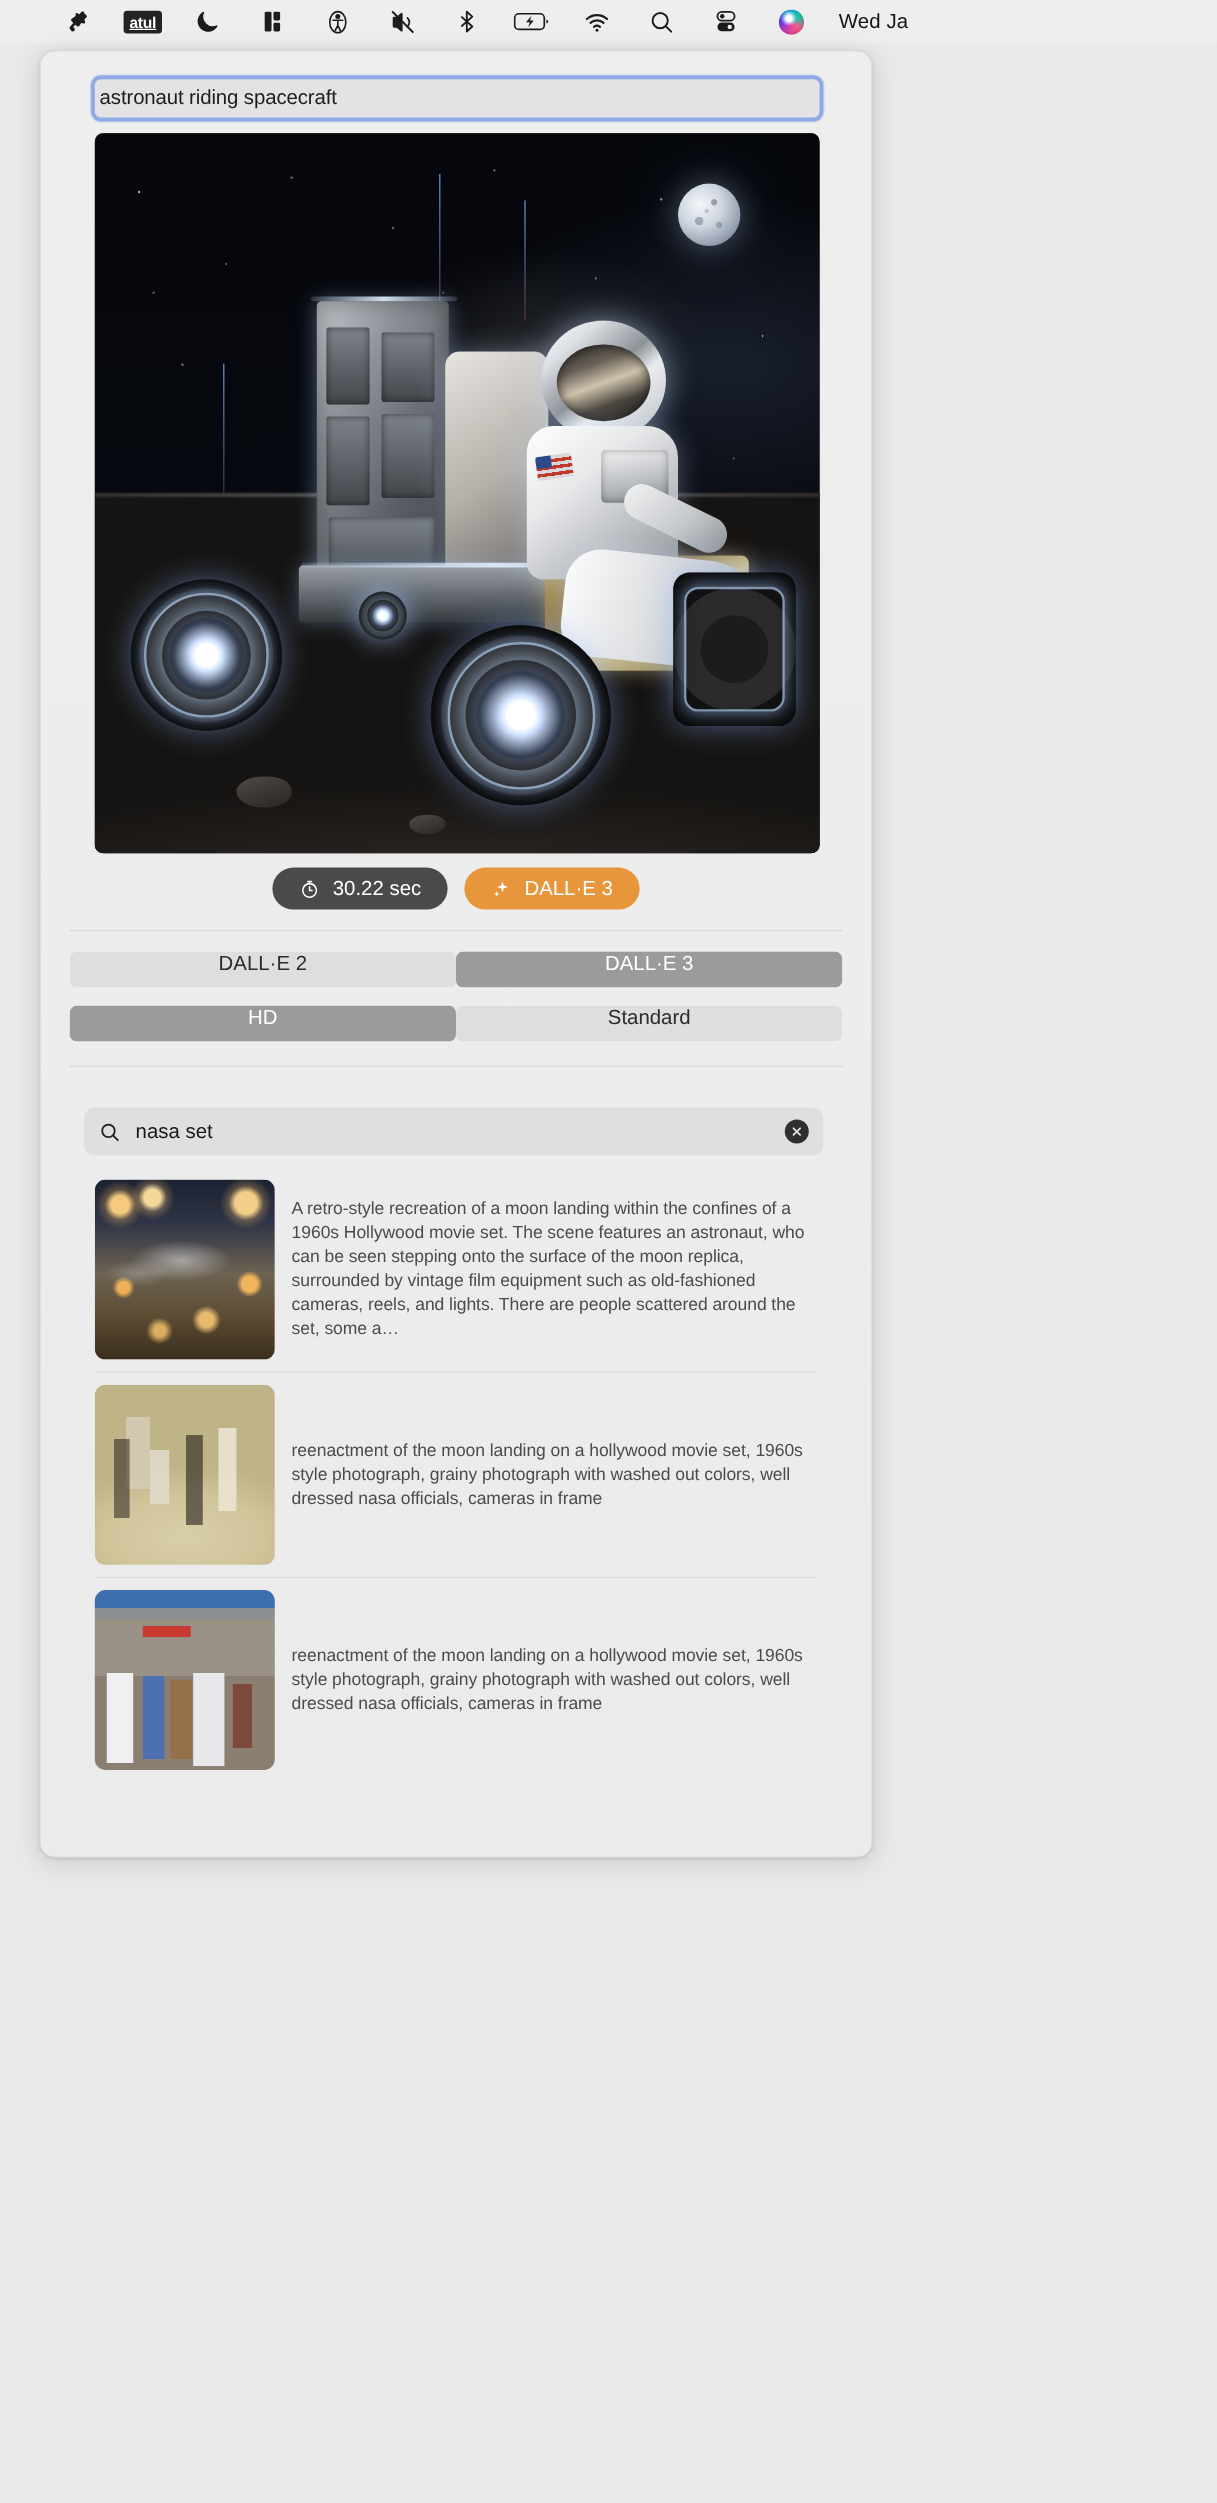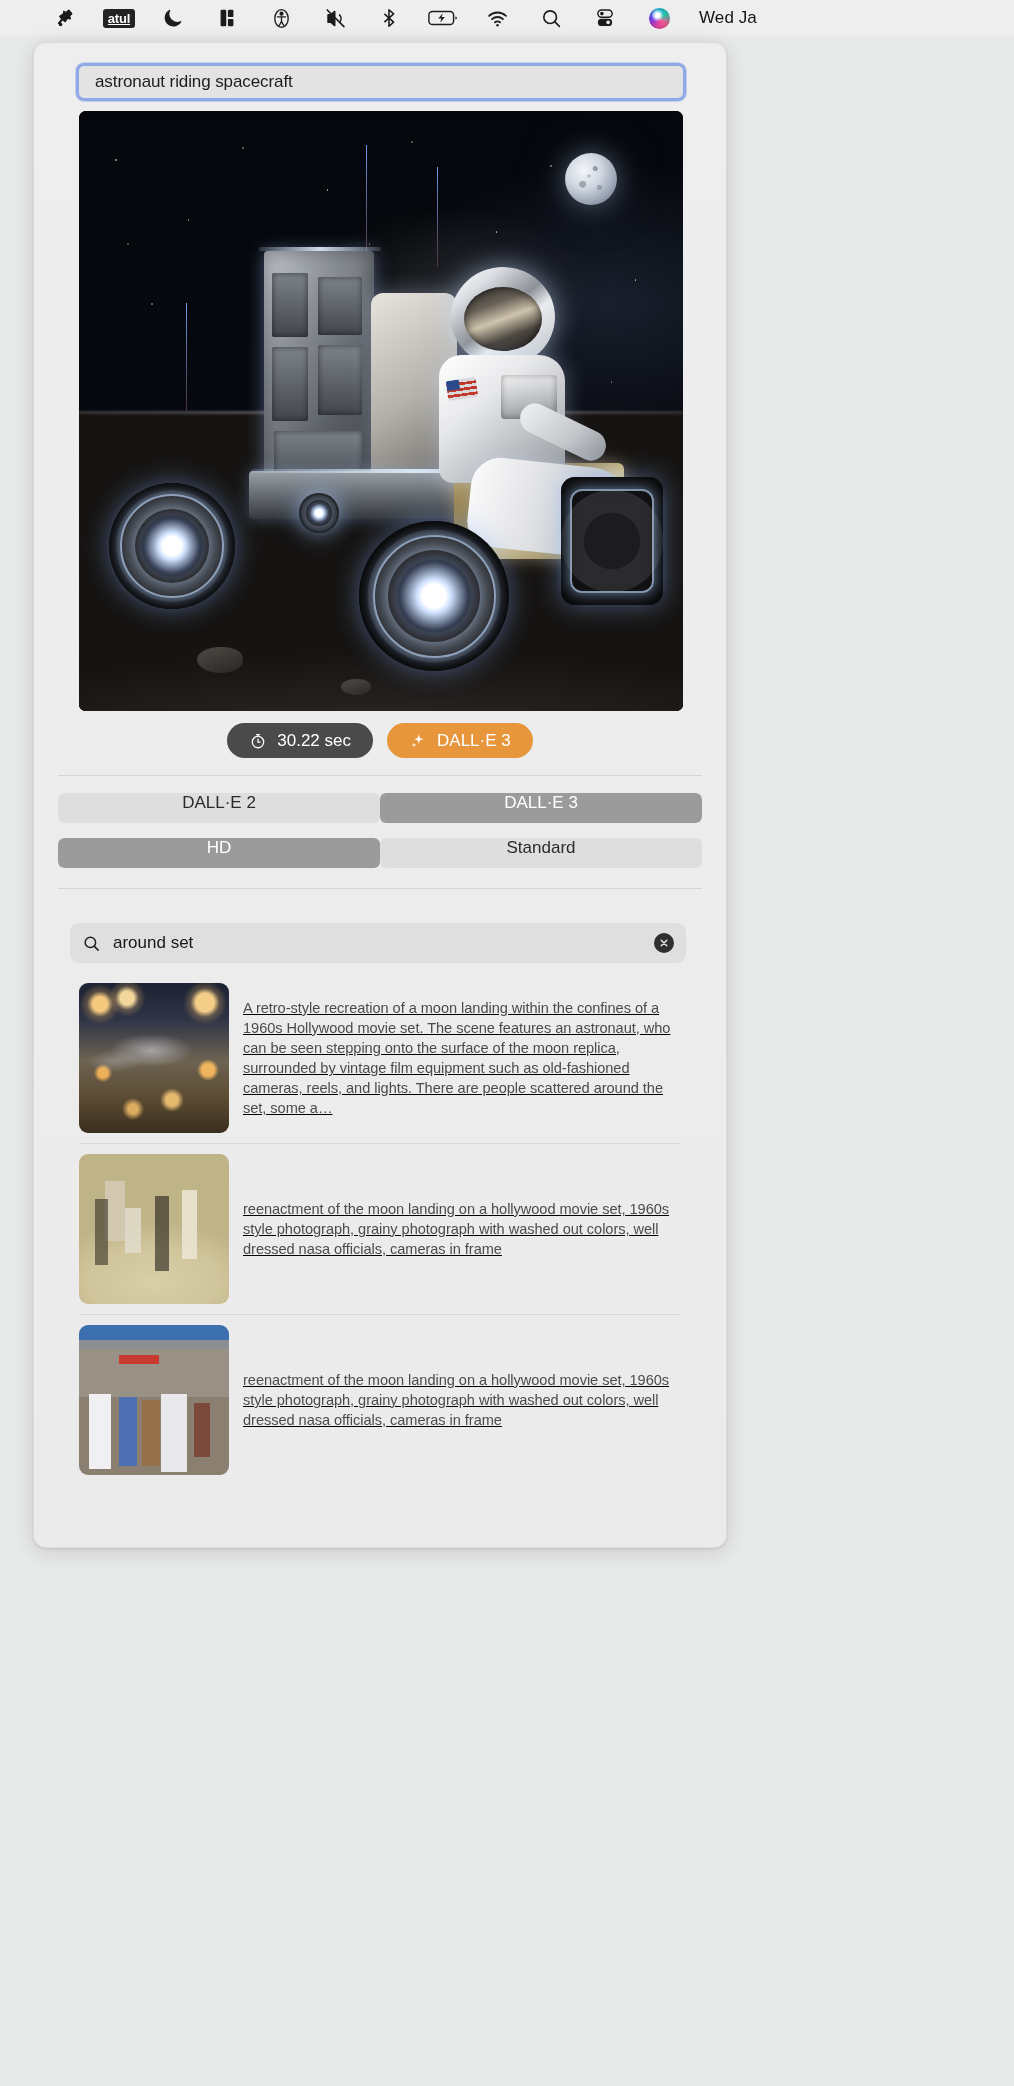--- a/index.html
+++ b/index.html
@@ -75,21 +75,21 @@
     position: absolute; left: 42px; top: 20px;
     width: 610px; height: 38px;
   }
   .prompt-field {
     width: 100%; height: 100%;
     background: #e3e3e3;
     border-radius: 8px;
     border: 3px solid #8fa8e6;
     box-shadow: 0 0 0 1px rgba(120,150,225,.35);
     display: flex; align-items: center;
-    padding: 0 16px;
+    padding: 0 4px;
     font-size: 17px;
     color: #1d1d1f;
     letter-spacing: -0.1px;
   }
 
   
   .gen-image {
     position: absolute; left: 45px; top: 68px;
     width: 604px; height: 600px;
     border-radius: 7px;
@@ -298,21 +298,21 @@
   .searchbar .q { flex:1; font-size:17px; color:#171717; }
   .clear-btn {
     width:20px; height:20px; border-radius:50%;
     background:#2f2f2f;
     display:flex; align-items:center; justify-content:center;
     color:#dfdfdf;
     flex:0 0 auto;
   }
 
   
-  .results { position:absolute; left:0; right:0; top:930px;text-decoration:underline; }
+  .results { position:absolute; left:0; right:0; top:930px; }
   .result {
     display:flex; align-items:center;
     padding: 0 44px 0 45px;
     gap: 14px;
     min-height: 170px;
   }
   .thumb {
     width:150px; height:150px;
     border-radius:9px;
     flex:0 0 auto;
@@ -595,21 +595,21 @@
     </div>
   </div>
 
   <div class="divider" style="left:24px; right:24px; top:845px;"></div>
 
   <div class="searchbar">
     <svg width="19" height="19" viewBox="0 0 24 24" fill="none" stroke="#1f1f1f" stroke-width="1.9" stroke-linecap="round" aria-hidden="true">
       <circle cx="10.6" cy="10.6" r="6.6"></circle>
       <path d="M15.6 15.6l4.8 4.8"></path>
     </svg>
-    <span class="q">around set</span>
+    <span class="q">nasa set</span>
     <span class="clear-btn">
       <svg width="12" height="12" viewBox="0 0 24 24" fill="none" stroke="#dfdfdf" stroke-width="3.1" stroke-linecap="round" aria-hidden="true">
         <path d="M6.5 6.5l11 11M17.5 6.5l-11 11"></path>
       </svg>
     </span>
   </div>
 
   <div class="results">
 
     <div class="result">

